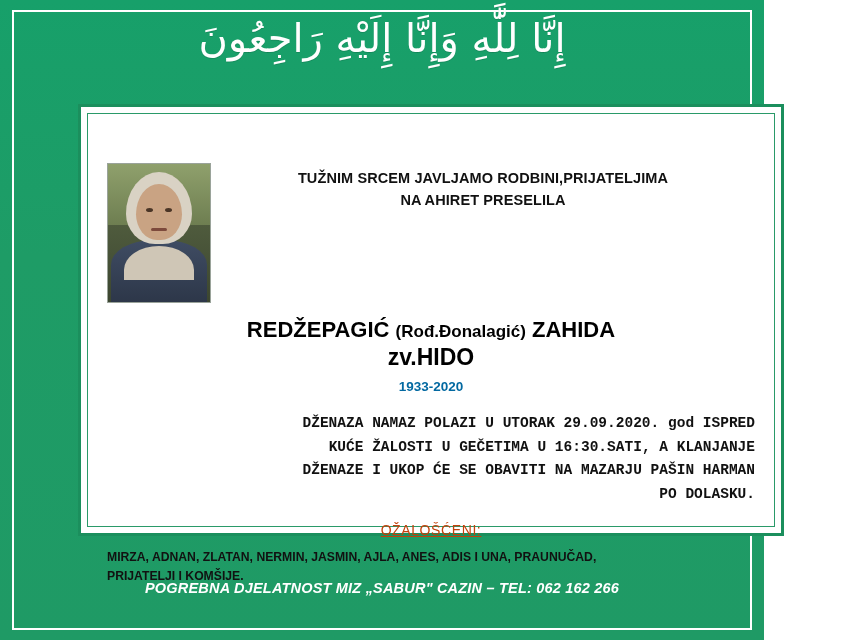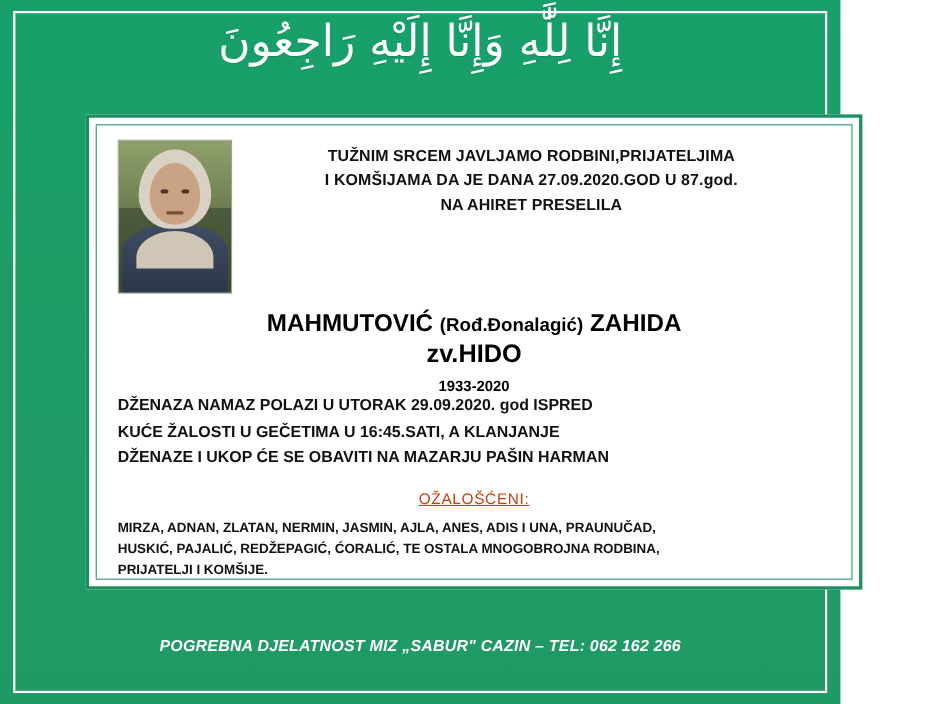--- a/index.html
+++ b/index.html
@@ -69,20 +69,21 @@
   .card-content {
     position: relative;
     padding: 12px 18px 10px 18px;
     box-sizing: border-box;
     height: 100%;
   }
   .top-row {
     display: flex;
     align-items: flex-start;
     gap: 0;
+    margin-top: 36px;
   }
   .photo {
     width: 104px;
     height: 140px;
     flex: 0 0 104px;
     border: 1px solid #9aa39a;
     box-sizing: border-box;
     background: linear-gradient(180deg, #6f7e55 0%, #7e8b61 30%, #5d6a4a 100%);
     position: relative;
     overflow: hidden;
@@ -184,29 +185,31 @@
     text-align: center;
     font-size: 23px;
     font-weight: bold;
     color: #000000;
     margin-top: 2px;
   }
   .years {
     text-align: center;
     font-size: 13.5px;
     font-weight: bold;
-    color: #000000;
+    color: #0369a1;
     margin-top: 8px;
   }
   .funeral {
-    text-align: left;
+    margin-top: 18px;
+    text-align: right;
     font-size: 14.5px;
     font-weight: bold;
     color: #111111;
     line-height: 1.62;
+    font-family: Liberation Mono, monospace;
   }
   .mourners-title {
     margin-top: 16px;
     text-align: center;
     font-size: 14px;
     font-weight: normal;
     color: #c2410c;
     text-decoration: underline;
     letter-spacing: 0.6px;
   }
@@ -251,44 +254,43 @@
           <div class="shawl"></div>
           <div class="scarf"></div>
           <div class="face"></div>
           <div class="eye-l"></div>
           <div class="eye-r"></div>
           <div class="mouth"></div>
         </div>
 
         <div class="intro">
           <div class="intro-line">TUŽNIM SRCEM JAVLJAMO RODBINI,PRIJATELJIMA</div>
-          <div class="intro-line">I KOMŠIJAMA DA JE DANA 27.09.2020.GOD U 87.god.</div>
           <div class="intro-line">NA AHIRET PRESELILA</div>
         </div>
       </div>
 
       <div class="name-main">
-        <span>MAHMUTOVIĆ</span>
+        <span>REDŽEPAGIĆ</span>
         <span class="maiden">(Rođ.Đonalagić)</span>
         <span>ZAHIDA</span>
       </div>
       <div class="name-sub">zv.HIDO</div>
       <div class="years">1933-2020</div>
 
       <div class="funeral">
         <div>DŽENAZA NAMAZ POLAZI U UTORAK 29.09.2020. god ISPRED</div>
-        <div>KUĆE ŽALOSTI U GEČETIMA U 16:45.SATI, A KLANJANJE</div>
+        <div>KUĆE ŽALOSTI U GEČETIMA U 16:30.SATI, A KLANJANJE</div>
         <div>DŽENAZE I UKOP ĆE SE OBAVITI NA MAZARJU PAŠIN HARMAN</div>
+        <div>PO DOLASKU.</div>
       </div>
 
       <div class="mourners-title">OŽALOŠĆENI:</div>
 
       <div class="mourners-body">
         <div>MIRZA, ADNAN, ZLATAN, NERMIN, JASMIN, AJLA, ANES, ADIS I UNA, PRAUNUČAD,</div>
-        <div>HUSKIĆ, PAJALIĆ, REDŽEPAGIĆ, ĆORALIĆ, TE OSTALA MNOGOBROJNA RODBINA,</div>
         <div>PRIJATELJI I KOMŠIJE.</div>
       </div>
 
     </div>
   </div>
 
   <div class="footer">POGREBNA DJELATNOST MIZ „SABUR" CAZIN – TEL: 062 162 266</div>
 </div>
 
 </body></html>

